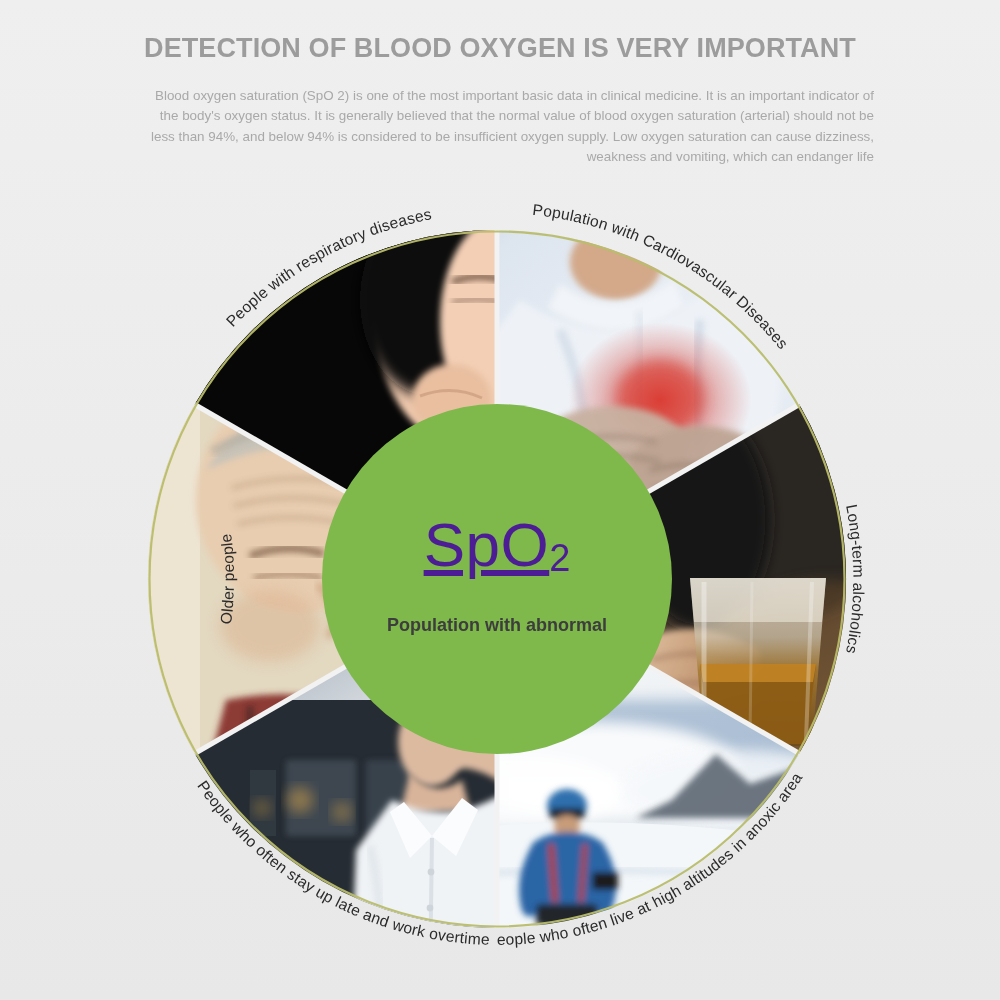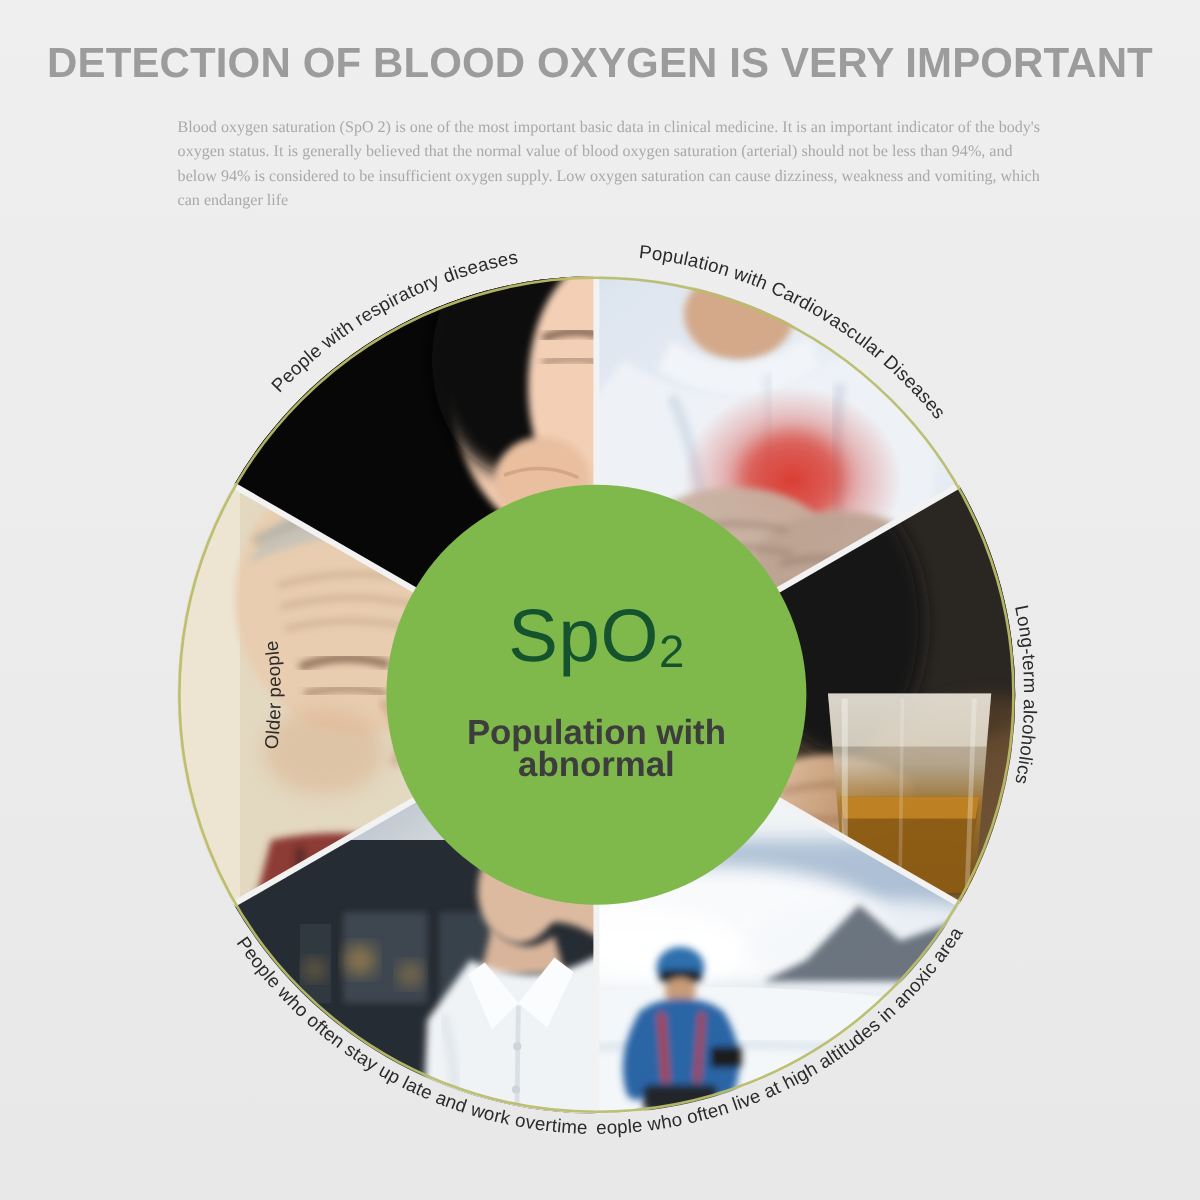--- a/index.html
+++ b/index.html
@@ -12,36 +12,36 @@
     background:linear-gradient(180deg,#efefef 0%,#ececec 45%,#e8e8e8 100%);
     position:relative;
   }
 
   
   #header{
     position:absolute; left:0; top:0; width:1000px;
   }
   #page-title{
     text-align:center;
-    font-size:35px;
+    font-size:27px;
     font-weight:bold;
     letter-spacing:0.1px;
     color:#9c9c9c;
     margin-top:33px;
     font-family:"Liberation Sans", sans-serif;
     white-space:nowrap;
   }
   #intro-paragraph{
     position:absolute;
-    left:148px; top:96px; width:726px;
+    left:148px; top:86px; width:726px;
     font-size:13.4px;
     line-height:20.4px;
     color:#a9a9a9;
-    text-align:left;
-    font-family:Liberation Serif, serif;
+    text-align:right;
+    font-family:Liberation Sans, sans-serif;
   }
 
   
   #wheel-area{
     position:absolute;
     left:0; top:0; width:1000px; height:1000px;
   }
   #wheel-svg{ position:absolute; left:0; top:0; }
 
   
@@ -49,38 +49,39 @@
     position:absolute;
     left:322px; top:404px;
     width:350px; height:350px;
     border-radius:50%;
     background:#7fb84b;
     display:flex; flex-direction:column;
     align-items:center; justify-content:center;
     text-align:center;
   }
   #spo2-label{
-    color:#14532d;
+    color:#4c1d95;
     font-size:62px;
     font-weight:400;
     line-height:1;
     letter-spacing:0.5px;
     margin-top:-6px;
     font-family:"Liberation Sans", sans-serif;
+    text-decoration:underline;
   }
   #spo2-label .sub{
     font-size:38px;
     vertical-align:baseline;
     position:relative;
     top:5px;
     letter-spacing:0;
   }
   #center-caption{
     color:#3d3d3d;
-    font-size:29px;
+    font-size:18px;
     font-weight:bold;
     line-height:27px;
     margin-top:36px;
     width:300px;
     font-family:"Liberation Sans", sans-serif;
   }
   .curved-label-text{
     font-family:"Liberation Sans", sans-serif;
     font-size:15.6px;
     fill:#2b2b2b;

